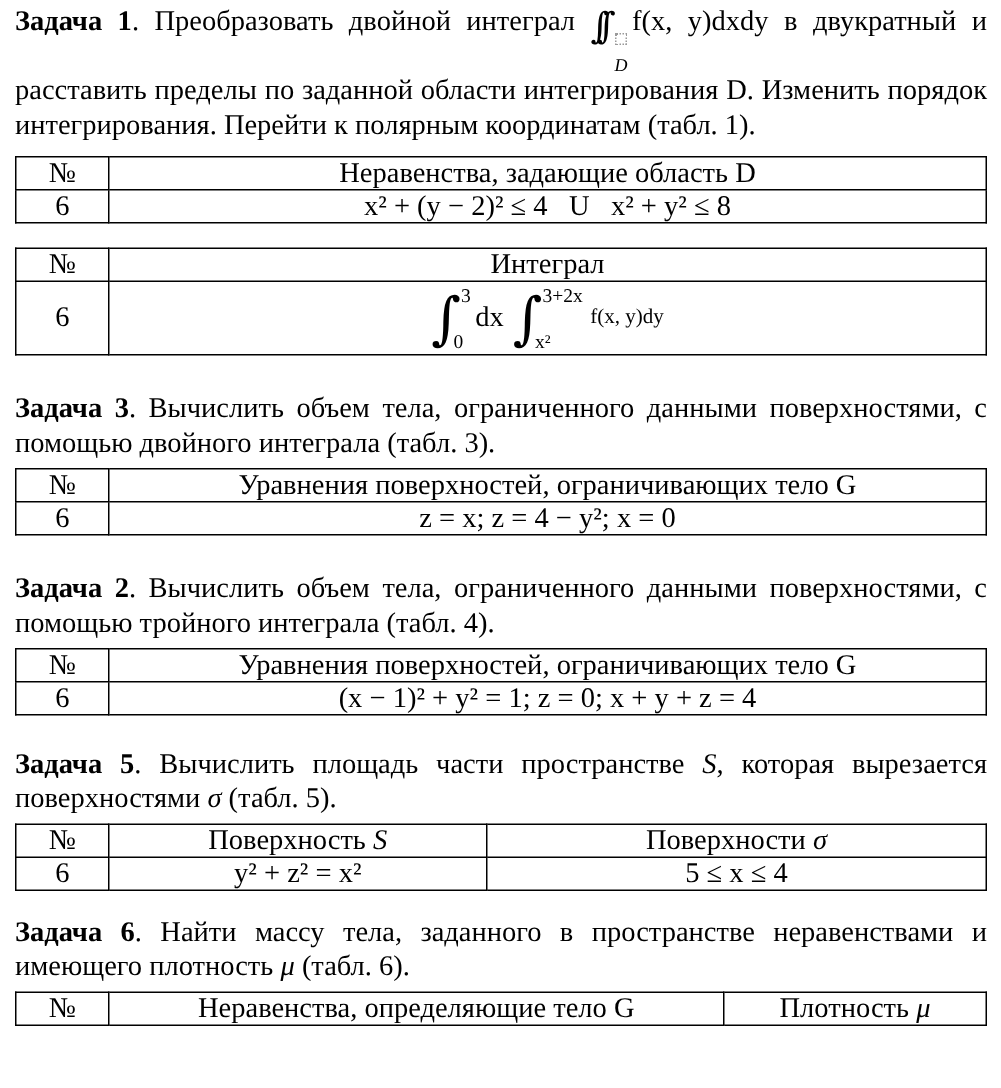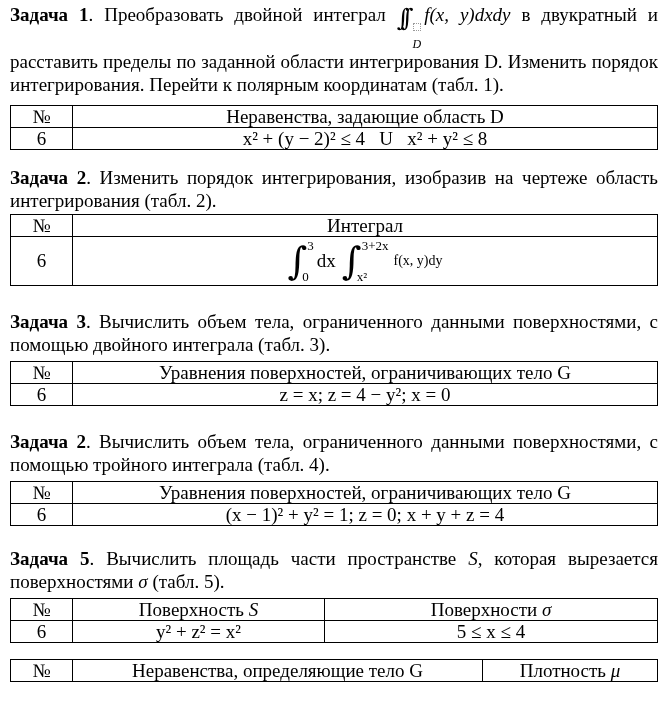--- a/index.html
+++ b/index.html
@@ -67,21 +67,21 @@
     vertical-align: -10px;
     margin-left: 0.38em;
     margin-right: 3px;
   }
   .ph-box {
     display: inline-block;
     width: 8px; height: 8px;
     border: 1px dotted #9a9a9a;
   }
   .sub-var { font-size: 12px; font-style: italic; line-height: 11px; }
-  .mbody { font-style: italic; }
+  .mbody { }
 
   
   td.fcell { height: 48px; }
   .disp {
     display: flex;
     align-items: center;
     justify-content: center;
     height: 48px;
   }
   .isign {
@@ -125,21 +125,20 @@
       </tr>
       <tr>
         <td>6</td>
         <td>x² + (y − 2)² ≤ 4  U  x² + y² ≤ 8</td>
       </tr>
     </tbody>
       </table>
   </div>
 
   <div class="sec2">
-    <p class="para"><b>Задача 2</b><span>. Изменить порядок интегрирования, изобразив на чертеже область интегрирования (табл. 2).</span></p>
     <table class="tbl t2">
       <colgroup>
           <col class="c-num">
           <col>
         </colgroup>
       <tbody>
           <tr>
         <td>№</td>
         <td>Интеграл</td>
       </tr>
@@ -223,20 +222,21 @@
       <tr>
         <td>6</td>
         <td>y² + z² = x²</td>
         <td>5 ≤ x ≤ 4</td>
       </tr>
     </tbody>
       </table>
   </div>
 
   <div class="sec6">
+    <p class="para"><b>Задача 6</b><span>. Найти массу тела, заданного в пространстве неравенствами и имеющего плотность </span><span class="it">μ</span><span> (табл. 6).</span></p>
     <table class="tbl">
       <colgroup>
           <col class="c-num">
           <col class="c-g">
           <col>
         </colgroup>
       <tbody>
           <tr>
         <td>№</td>
         <td>Неравенства, определяющие тело G</td>

